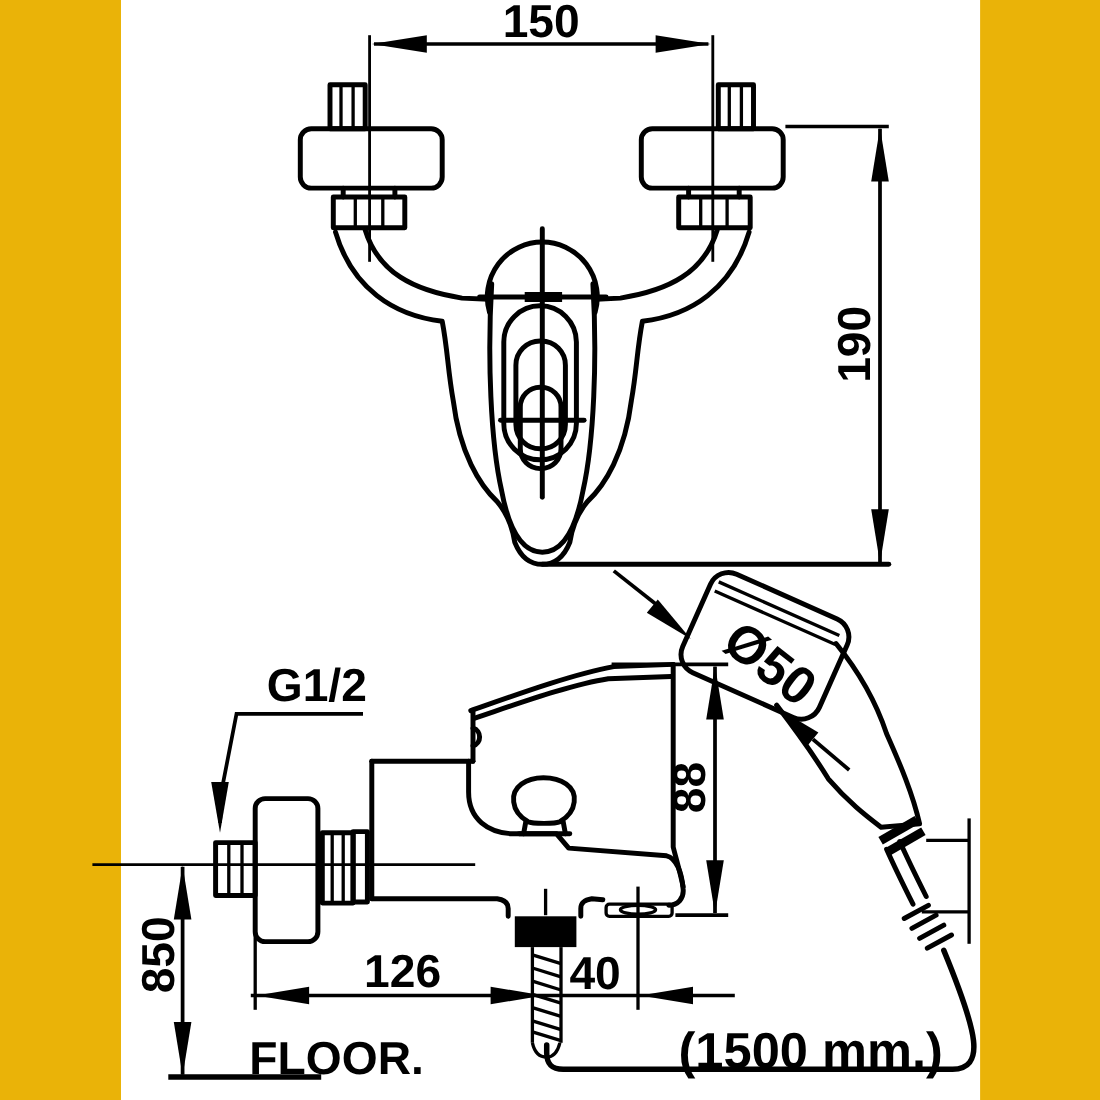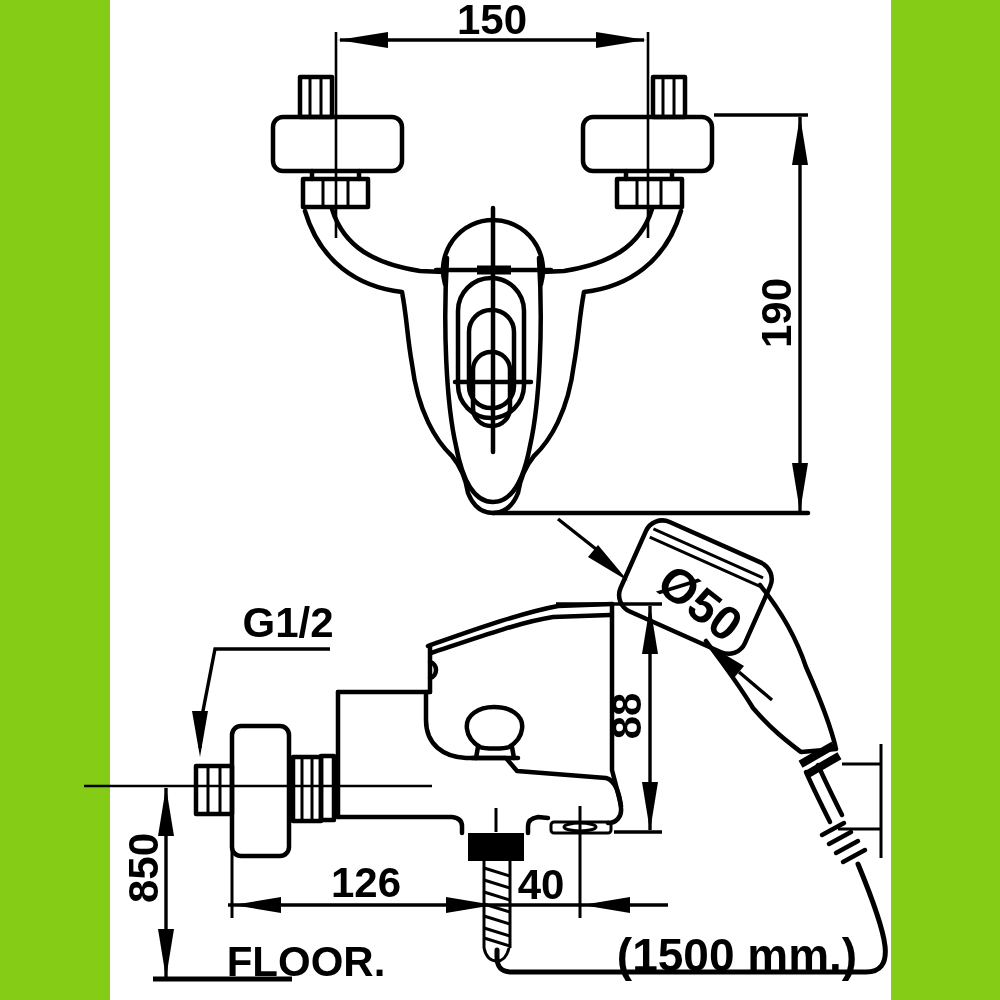--- a/index.html
+++ b/index.html
@@ -1,16 +1,16 @@
 <!DOCTYPE html>
 <html><head>
 <meta charset="utf-8">
 <style>
   html,body{margin:0;padding:0;background:#000;}
-  .stage{position:relative;width:1000px;height:1000px;background:#84cc16;overflow:hidden;}
+  .stage{position:relative;width:1000px;height:1000px;background:#eab308;overflow:hidden;}
   .paper{position:absolute;left:110px;top:0;width:781px;height:1000px;background:#fff;}
   svg{position:absolute;left:0;top:0;}
   text{font-family:"Liberation Sans","DejaVu Sans",sans-serif;font-weight:700;fill:#000;}
   .ln{stroke:#000;fill:none;stroke-width:4.5;stroke-linecap:round;stroke-linejoin:round;}
   .thin{stroke:#000;fill:none;stroke-width:3;stroke-linecap:butt;}
   .cl{stroke:#000;fill:none;stroke-width:2.6;stroke-linecap:butt;}
   .dim{stroke:#000;fill:none;stroke-width:3.4;stroke-linecap:butt;}
   .arr{fill:#000;stroke:none;}
   .blk{fill:#000;stroke:none;}
 </style>

